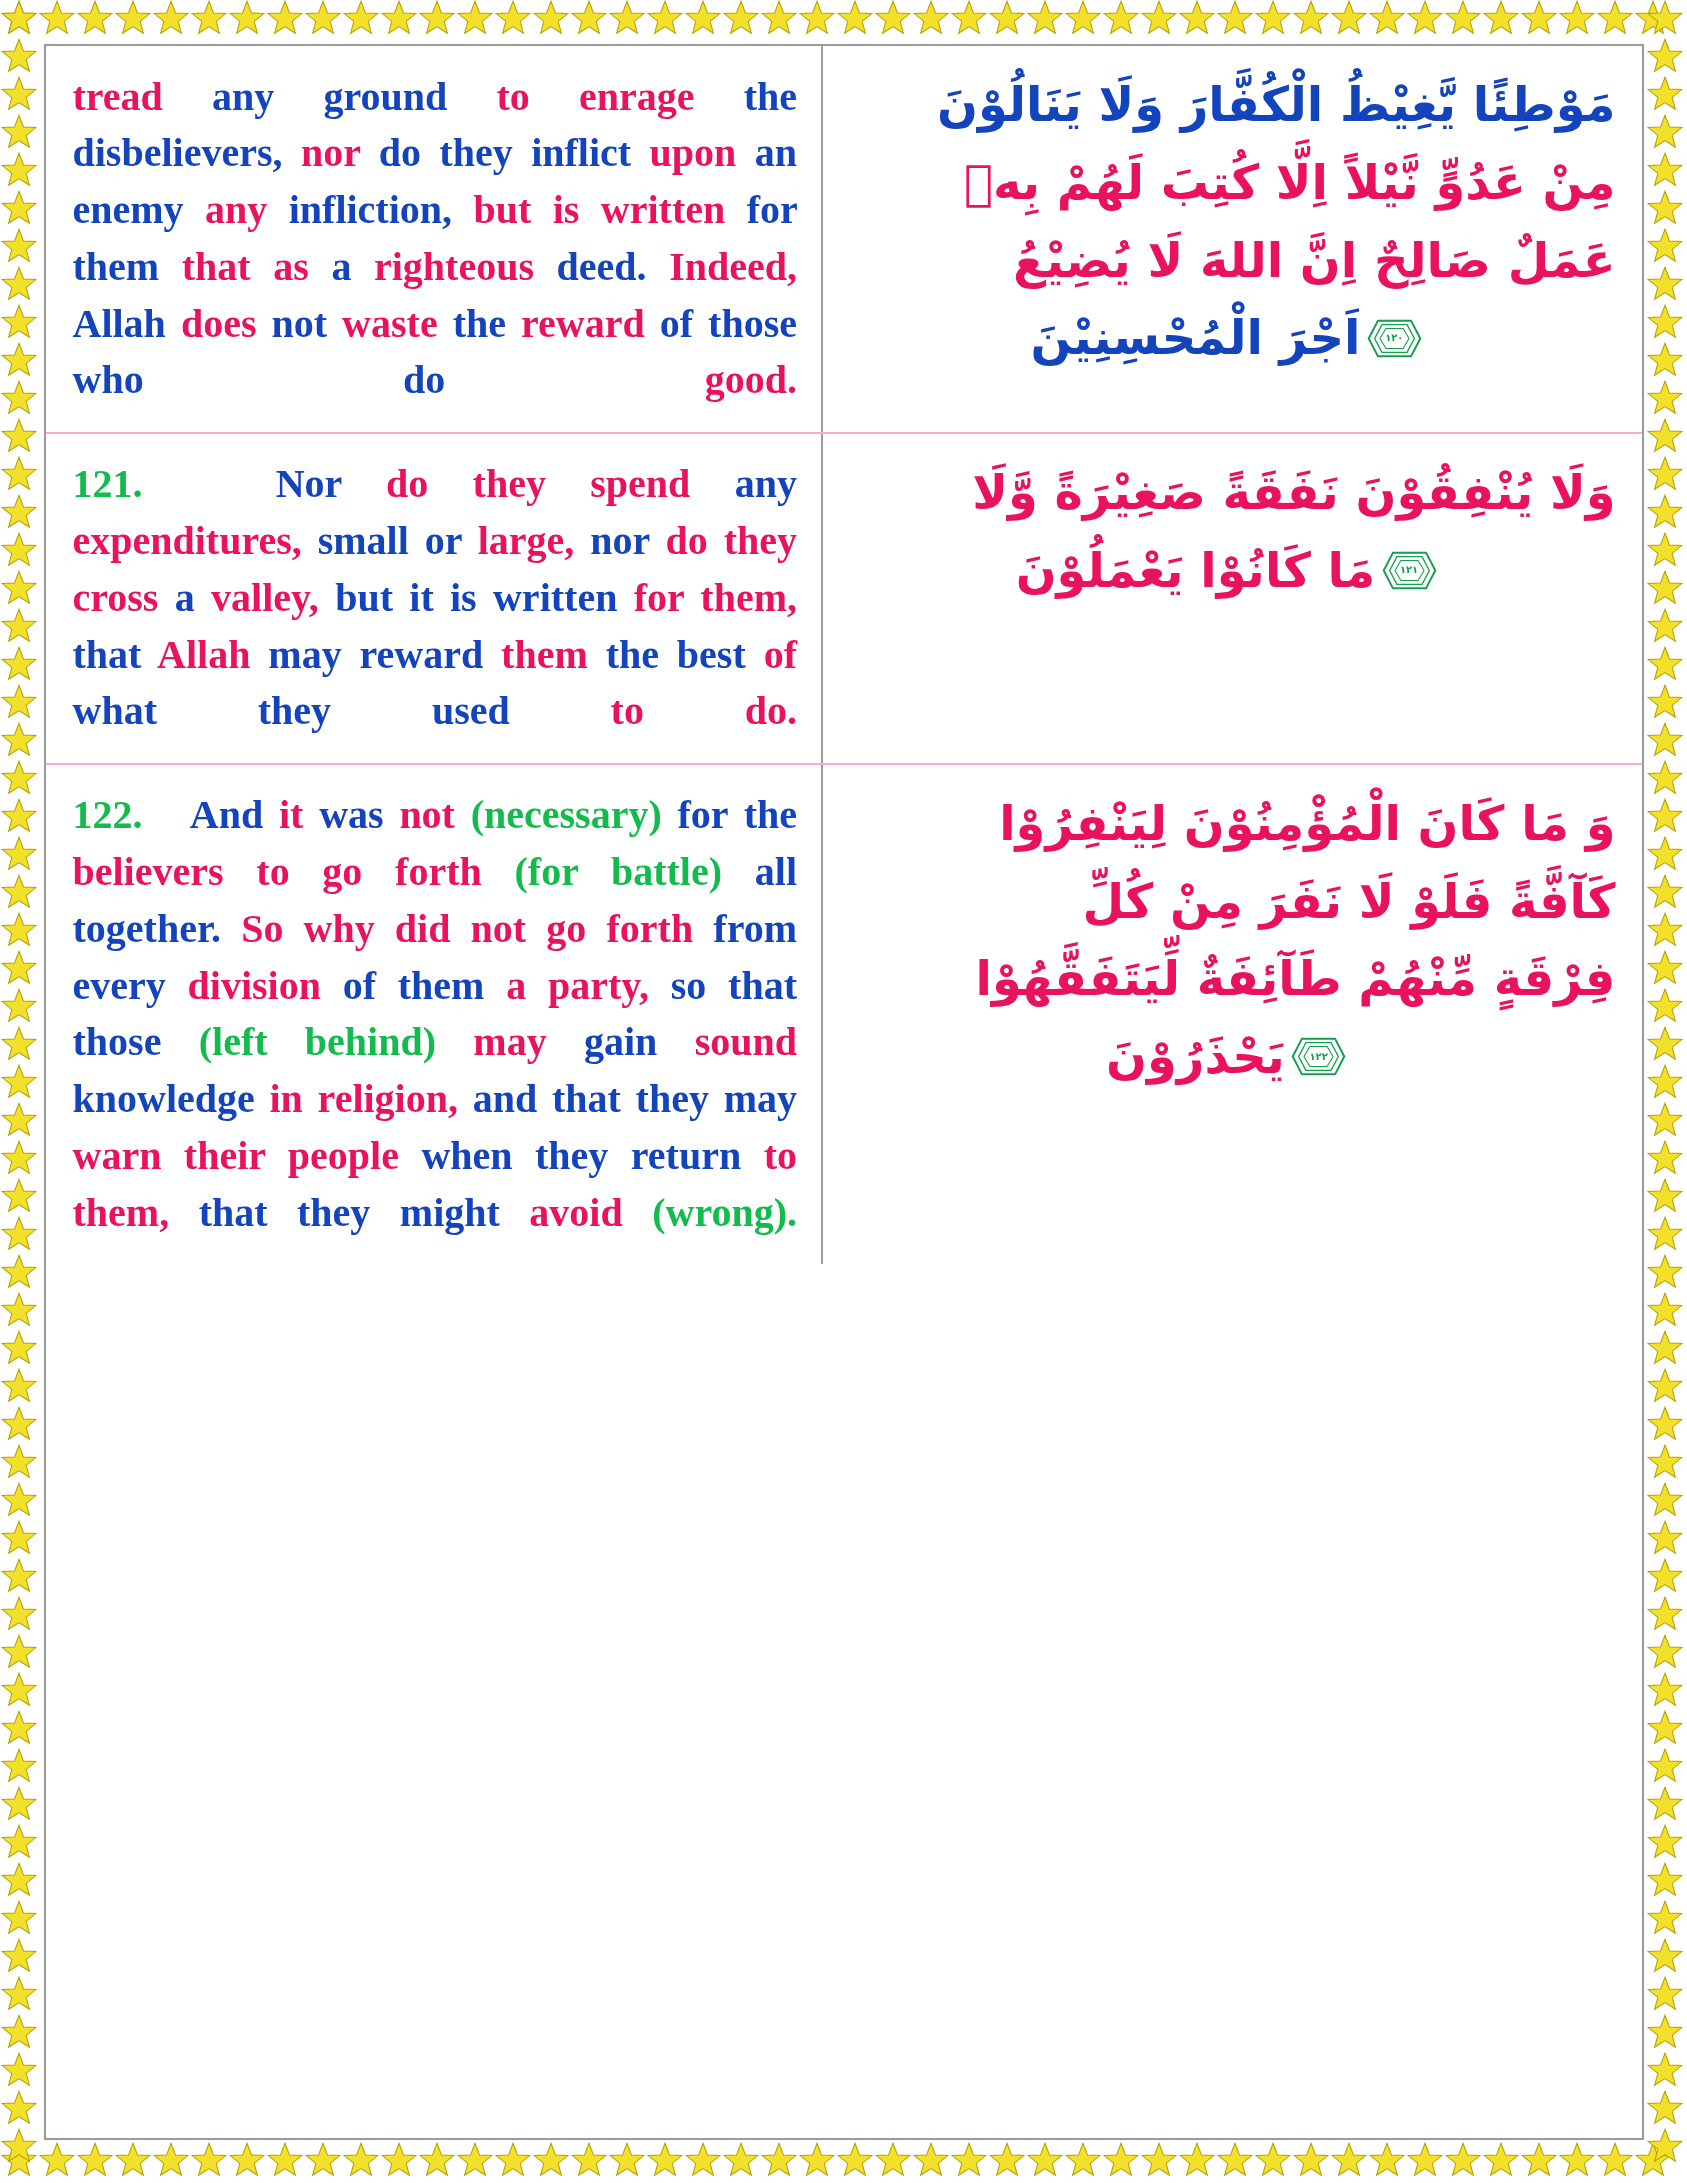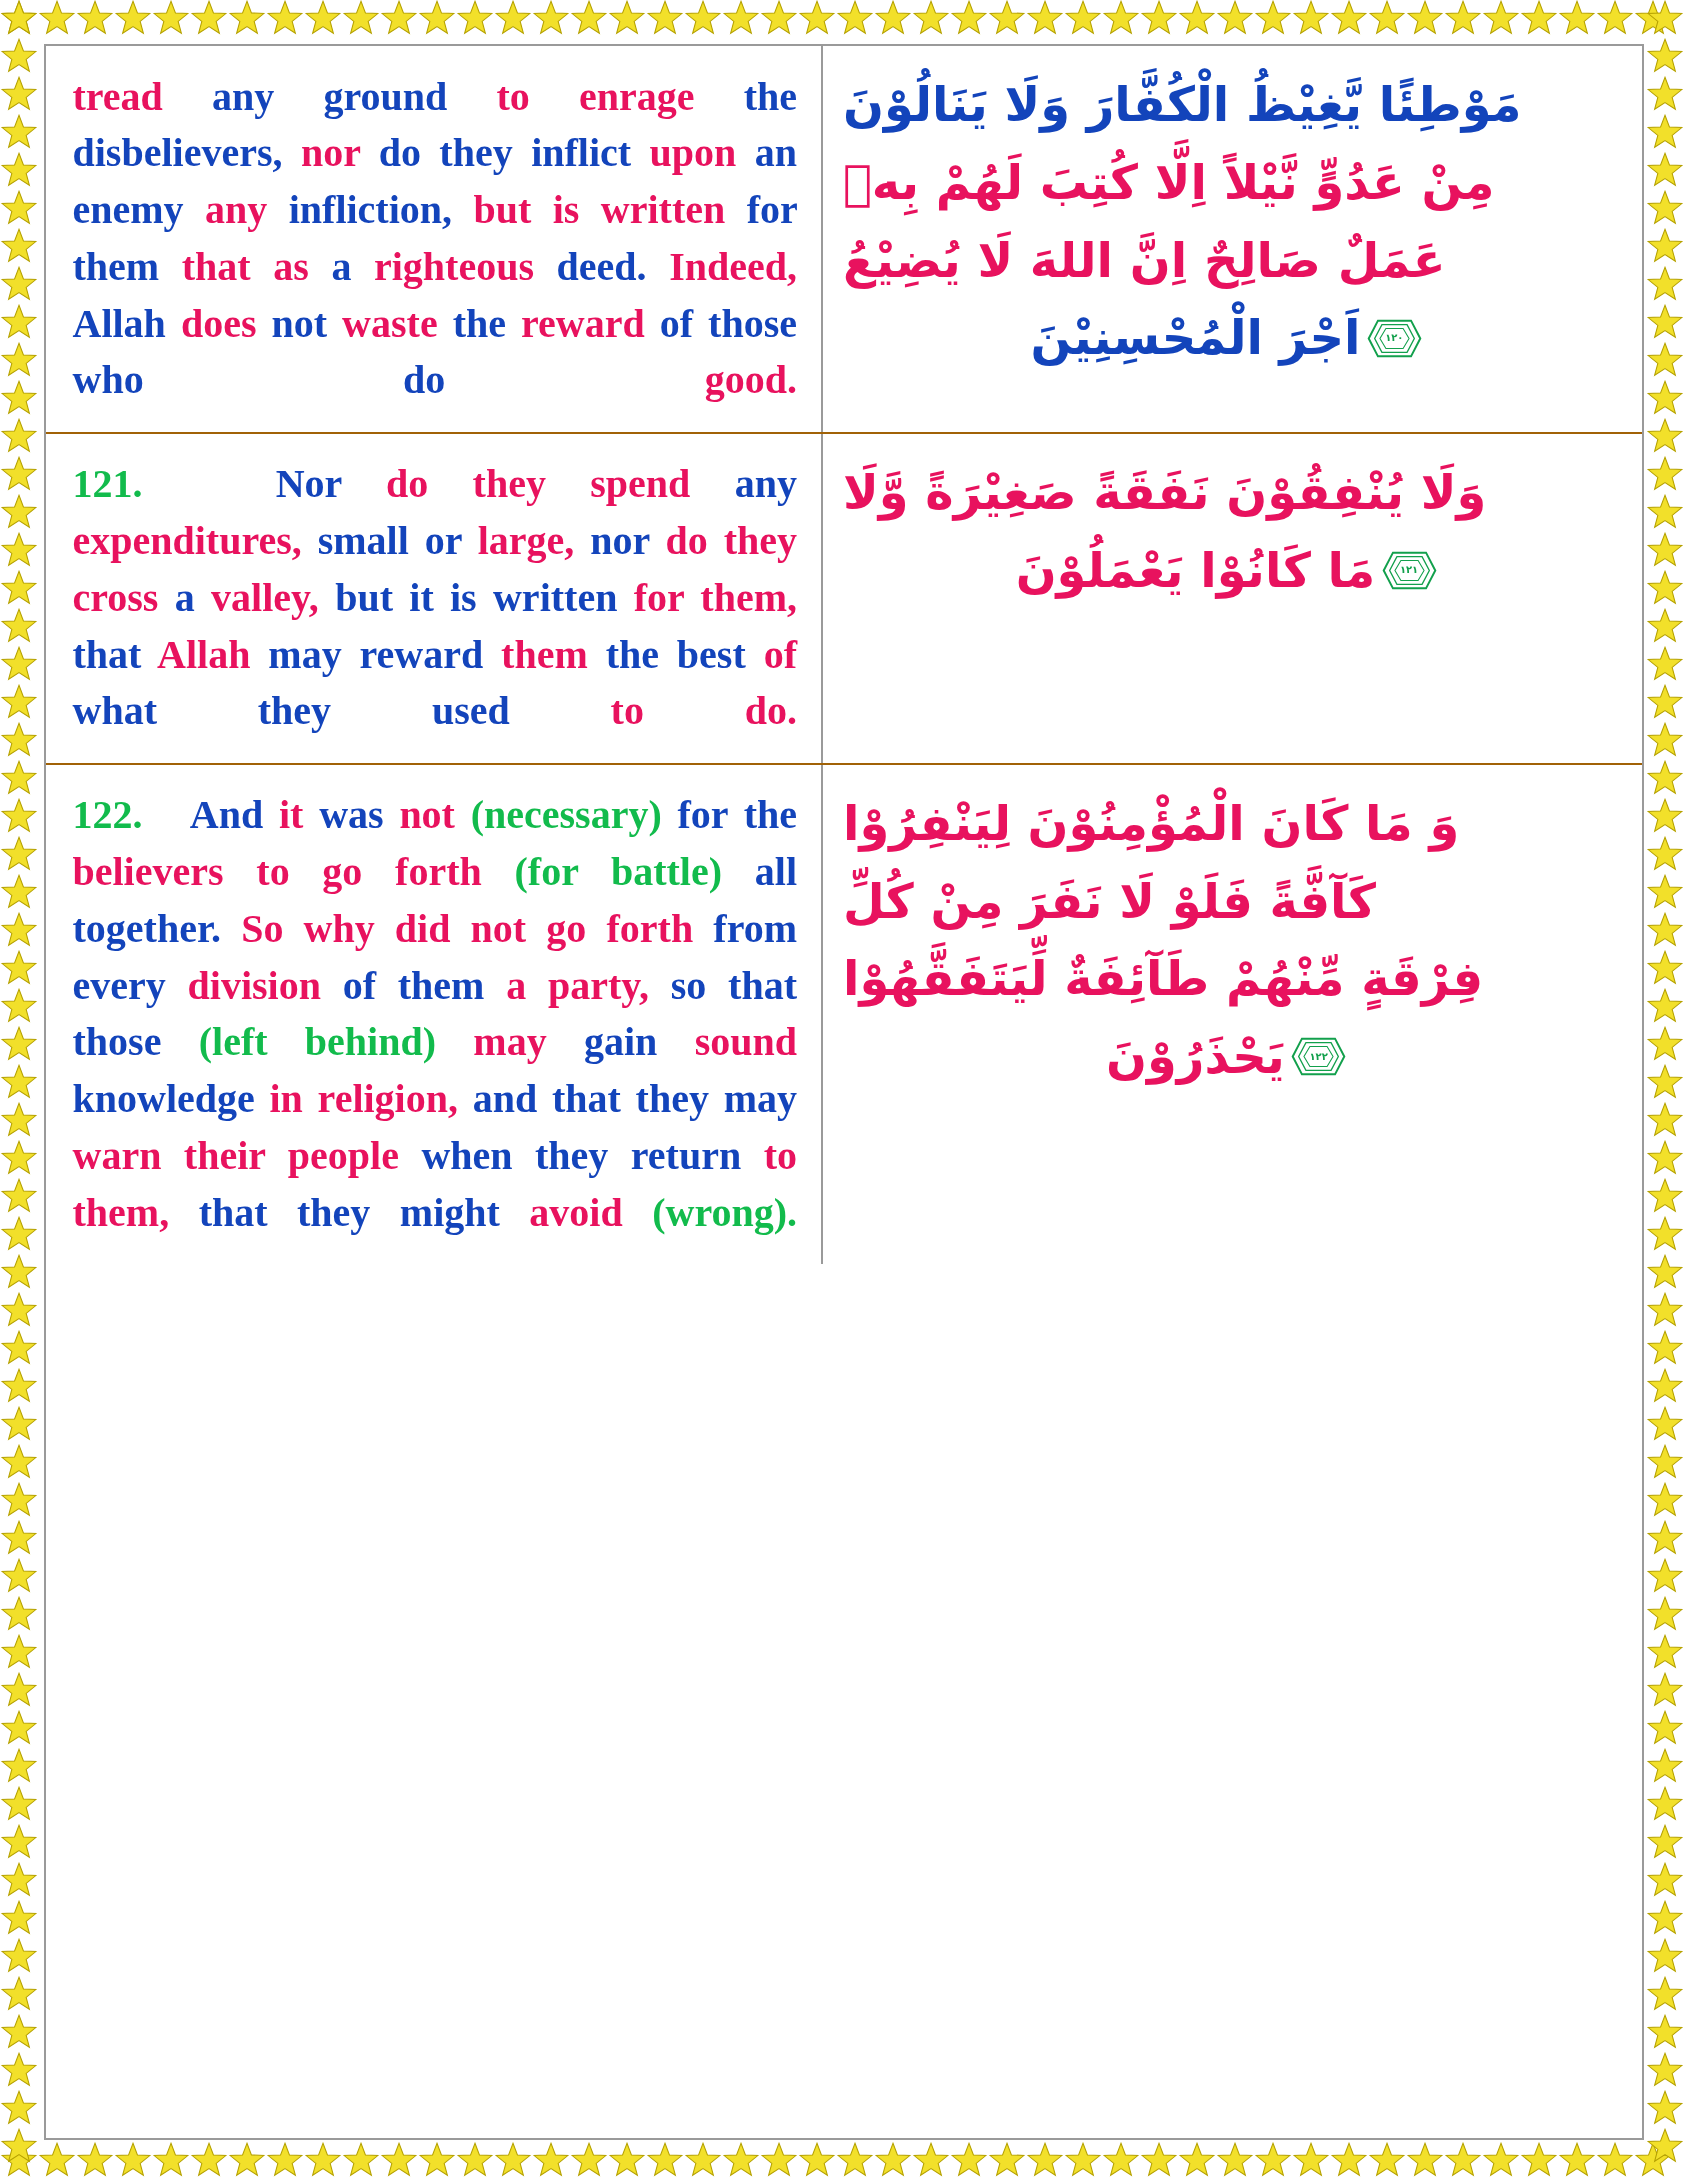--- a/index.html
+++ b/index.html
@@ -52,36 +52,36 @@
     background: #ffffff;
     display: flex;
     flex-direction: column;
   }
 
   .verse-row {
     display: flex;
     flex-direction: row;
     width: 100%;
     box-sizing: border-box;
-    border-bottom: 2px solid #a16207;
+    border-bottom: 2px solid #f9a8d4;
   }
   .verse-row:last-child { border-bottom: none; }
 
   .translation-cell {
     width: 777px;
     box-sizing: border-box;
     border-right: 2px solid #9a9a9a;
     padding: 22.5px 24px 22.5px 26.5px;
   }
   .arabic-cell {
     flex: 1;
     box-sizing: border-box;
     padding: 20px 26.5px 18.5px 20px;
     direction: rtl;
-    text-align: left;
+    text-align: right;
   }
 
   .translation-text {
     font-size: 40px;
     line-height: 1.42;
     font-weight: bold;
     text-align: justify;
     text-align-last: justify;
     word-spacing: 2.6px;
     color: #1f3fa0;

